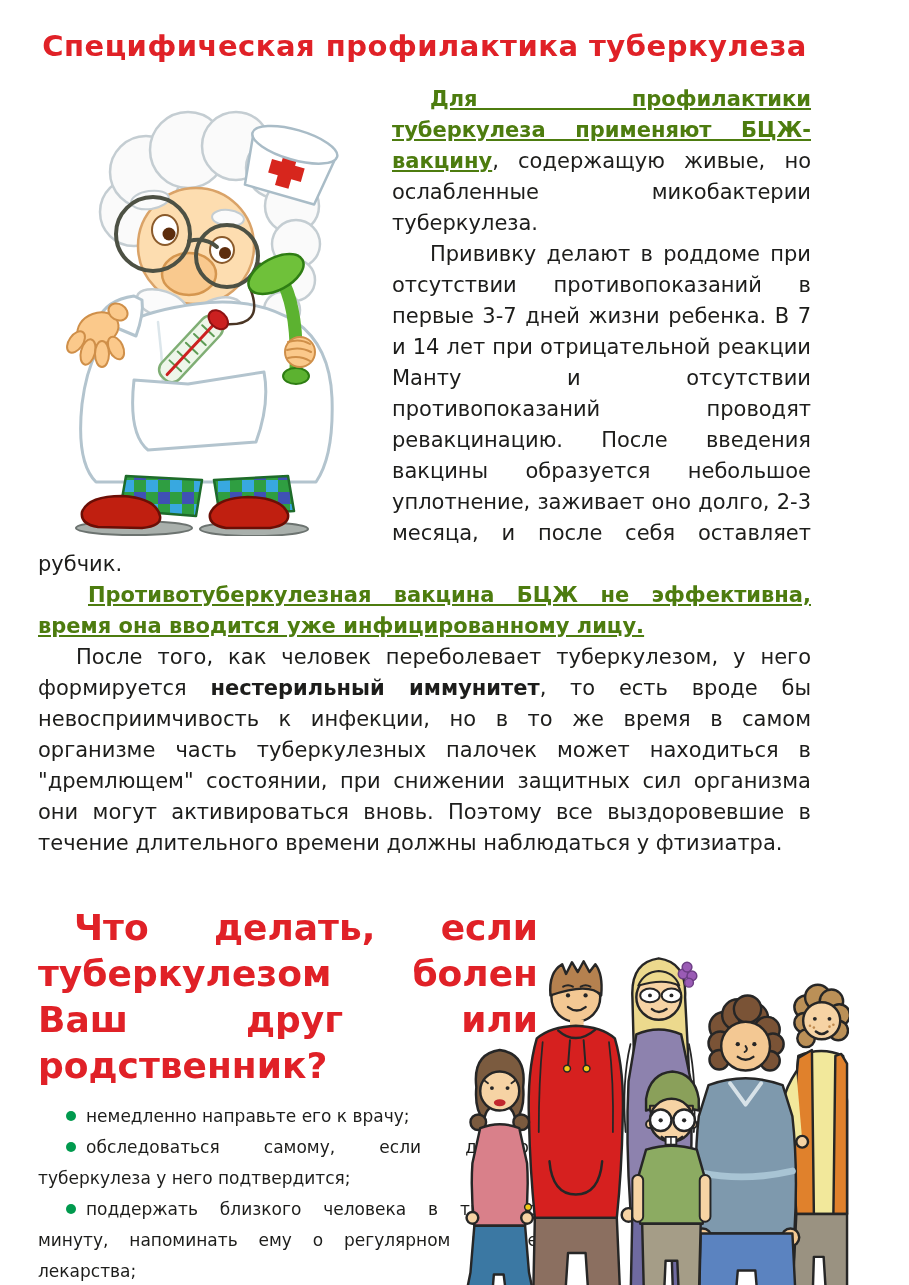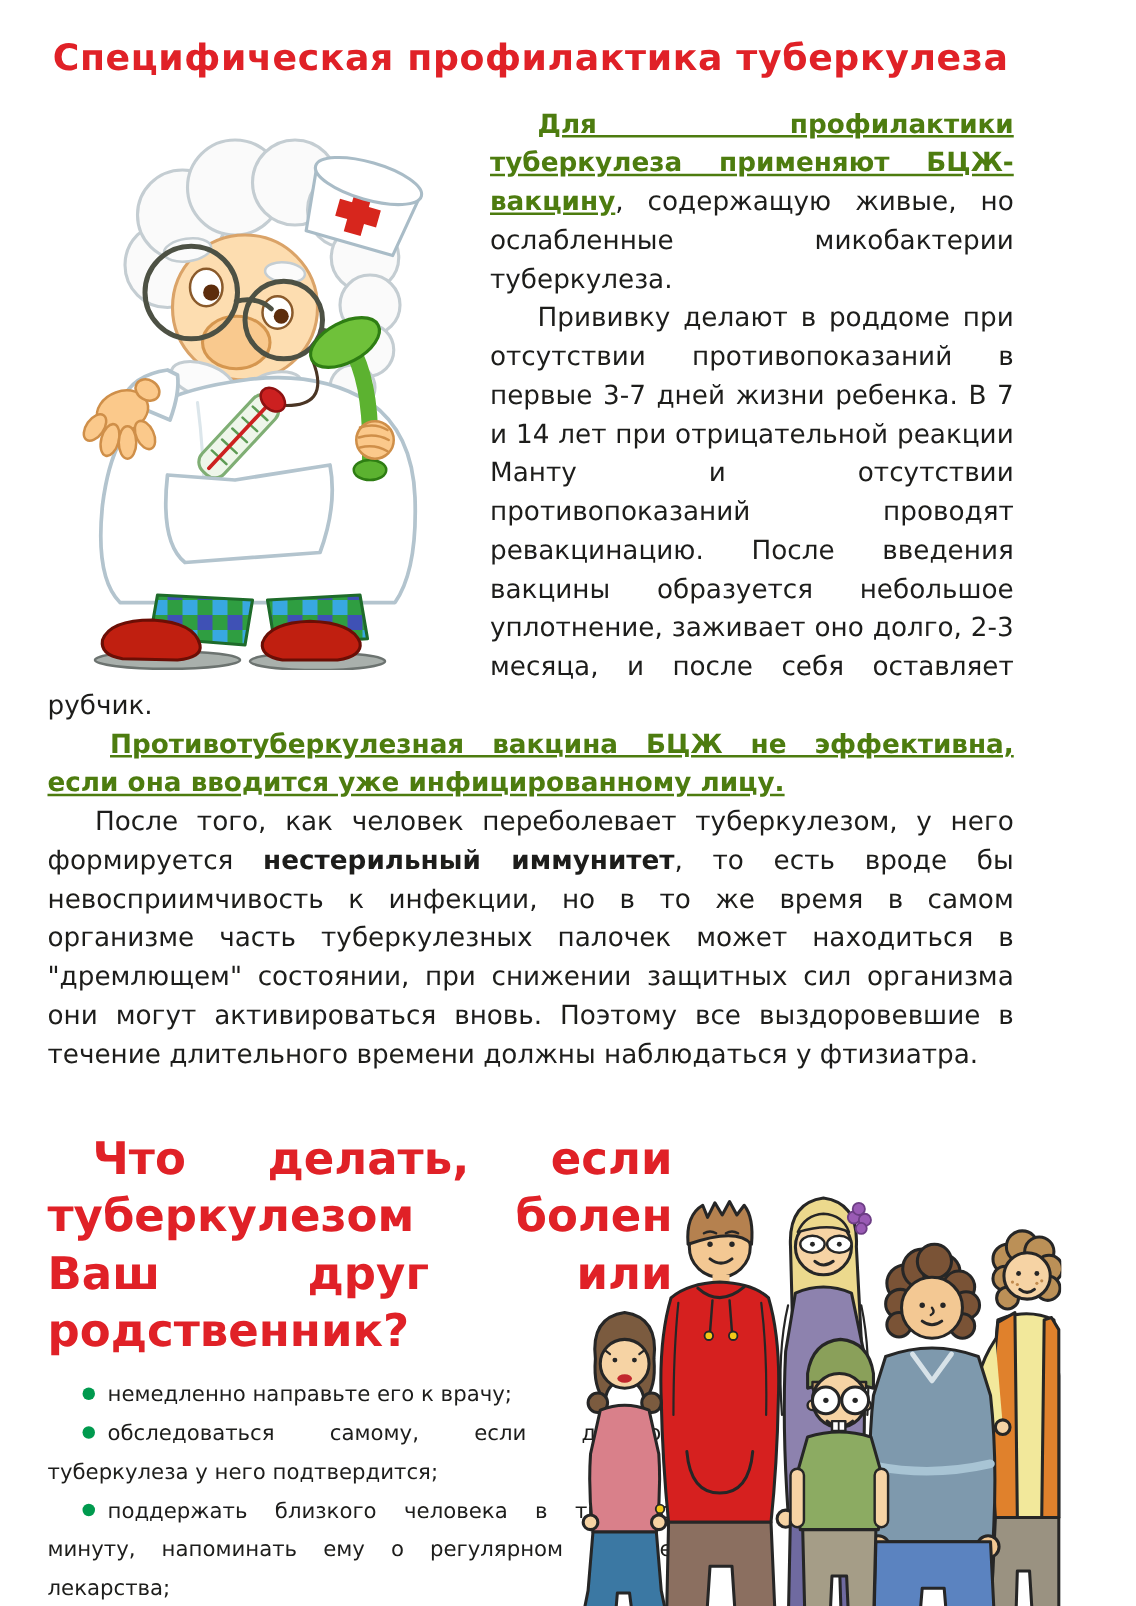--- a/index.html
+++ b/index.html
@@ -127,21 +127,21 @@
             <ellipse cx="216" cy="445" rx="54" ry="7" fill="#a9b0ac" stroke="#6c7370" stroke-width="2"></ellipse>
             <path d="M44 428 Q50 412 84 412 Q118 414 122 432 Q124 442 104 444 L60 443 Q42 440 44 428 Z" fill="#c01f10" stroke="#6b0e05" stroke-width="2.5"></path>
             <path d="M172 430 Q178 414 210 413 Q244 414 250 430 Q252 441 232 444 L188 444 Q170 441 172 430 Z" fill="#c01f10" stroke="#6b0e05" stroke-width="2.5"></path>
           </g>
         </g>
       </svg>
     </div>
 
     <p class="par"><span class="green">Для профилактики туберкулеза применяют БЦЖ-вакцину</span><span>, содержащую живые, но ослабленные микобактерии туберкулеза.</span></p>
     <p class="par">Прививку делают в роддоме при отсутствии противопоказаний в первые 3-7 дней жизни ребенка. В 7 и 14 лет при отрицательной реакции Манту и отсутствии противопоказаний проводят ревакцинацию. После введения вакцины образуется небольшое уплотнение, заживает оно долго, 2-3 месяца, и после себя оставляет рубчик.</p>
-    <p class="par green wide-indent">Противотуберкулезная вакцина БЦЖ не эффективна, если она вводится уже инфицированному лицу.</p>
+    <p class="par green wide-indent">Противотуберкулезная вакцина БЦЖ не эффективна, время она вводится уже инфицированному лицу.</p>
     <p class="par"><span>После того, как человек переболевает туберкулезом, у него формируется </span><span class="bold">нестерильный иммунитет</span><span>, то есть вроде бы невосприимчивость к инфекции, но в то же время в самом организме часть туберкулезных палочек может находиться в "дремлющем" состоянии, при снижении защитных сил организма они могут активироваться вновь. Поэтому все выздоровевшие в течение длительного времени должны наблюдаться у фтизиатра.</span></p>
   </div>
 
   <div class="section2">
     <div class="s2-left">
       <h2 class="s2-heading">Что делать, если туберкулезом болен Ваш друг или родственник?</h2>
       <p class="bullet"><span class="dot"></span><span>немедленно направьте его к врачу;</span></p>
       <p class="bullet"><span class="dot"></span><span>обследоваться самому, если диагноз туберкулеза у него подтвердится;</span></p>
       <p class="bullet"><span class="dot"></span><span>поддержать близкого человека в трудную минуту, напоминать ему о регулярном приеме лекарства;</span></p>
 

